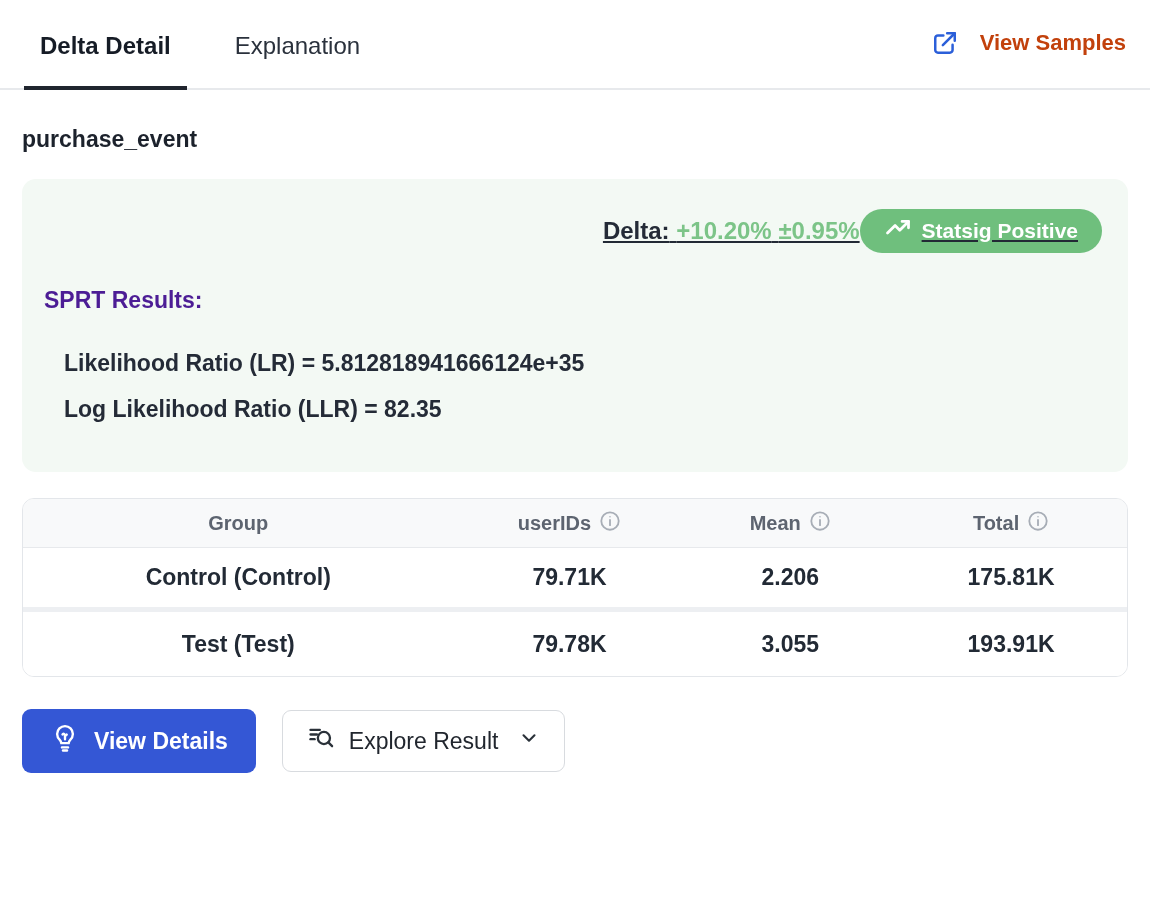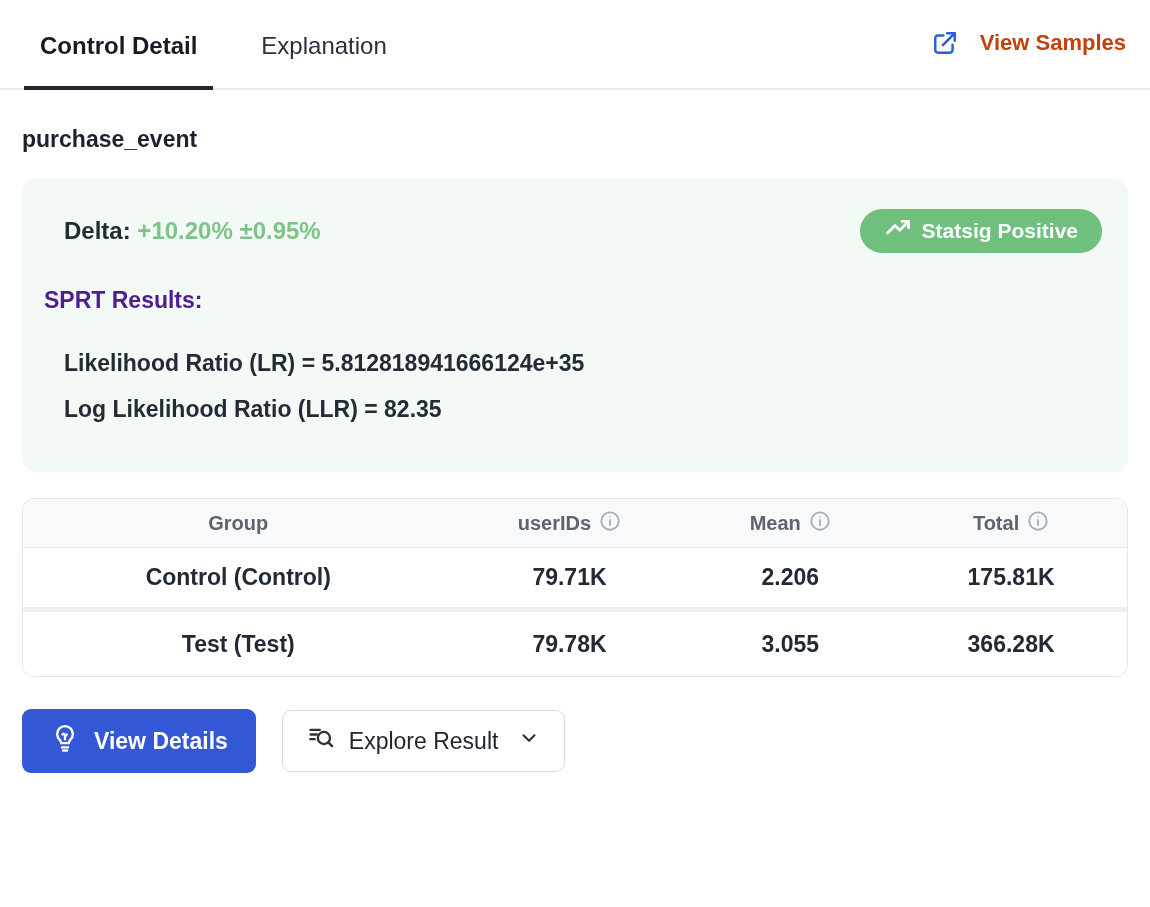--- a/index.html
+++ b/index.html
@@ -55,21 +55,22 @@
   
   .panel {
     margin-top: 26px;
     background: #f3f9f4;
     border-radius: 14px;
     padding: 30px 26px 40px 22px;
   }
   .delta-row {
     display: flex;
     align-items: center;
-    justify-content: space-between;
+    justify-content: flex-end;
+    text-decoration: underline;
   }
   .delta-text {
     margin-left: 20px;
     font-size: 24px;
     font-weight: bold;
     color: #242b37;
   }
   .delta-green { color: #7cc488; }
   .badge {
     display: flex;
@@ -175,21 +176,21 @@
     padding: 0 24px;
     cursor: pointer;
     font-family: inherit;
   }
   .btn-secondary .chev { margin-left: 6px; }
 </style>
 </head>
 <body>
 
 <div class="tabbar">
-  <div class="tab active">Control Detail</div>
+  <div class="tab active">Delta Detail</div>
   <div class="tab">Explanation</div>
   <div class="tabbar-spacer"></div>
   <div class="view-samples">
     <span class="ext-icon">
       <svg width="26" height="26" viewBox="0 0 24 24" fill="none" stroke="#2b5fd9" stroke-width="2.3" stroke-linecap="round" stroke-linejoin="round">
         <path d="M19 13.5v5a2.5 2.5 0 0 1-2.5 2.5h-11A2.5 2.5 0 0 1 3 18.5v-11A2.5 2.5 0 0 1 5.5 5h5"></path>
         <path d="M14 3h7v7"></path>
         <path d="M10 14 21 3"></path>
       </svg>
     </span>
@@ -282,21 +283,21 @@
       <tr>
         <td>Control (Control)</td>
         <td>79.71K</td>
         <td>2.206</td>
         <td>175.81K</td>
       </tr>
       <tr>
         <td>Test (Test)</td>
         <td>79.78K</td>
         <td>3.055</td>
-        <td>366.28K</td>
+        <td>193.91K</td>
       </tr>
     </tbody>
   </table>
 
   <div class="actions">
     <button class="btn-primary">
       <span>
         <svg width="30" height="30" viewBox="0 0 24 24" fill="none" stroke="#ffffff" stroke-width="1.9" stroke-linecap="round" stroke-linejoin="round">
           <path d="M12 2.5a6.3 6.3 0 0 1 6.3 6.3c0 2.1-1 3.6-2.1 4.7-.8.85-1.2 1.6-1.2 2.6H9c0-1-.4-1.75-1.2-2.6C6.7 12.4 5.7 10.9 5.7 8.8A6.3 6.3 0 0 1 12 2.5z"></path>
           <path d="M9.6 19.5h4.8"></path>

